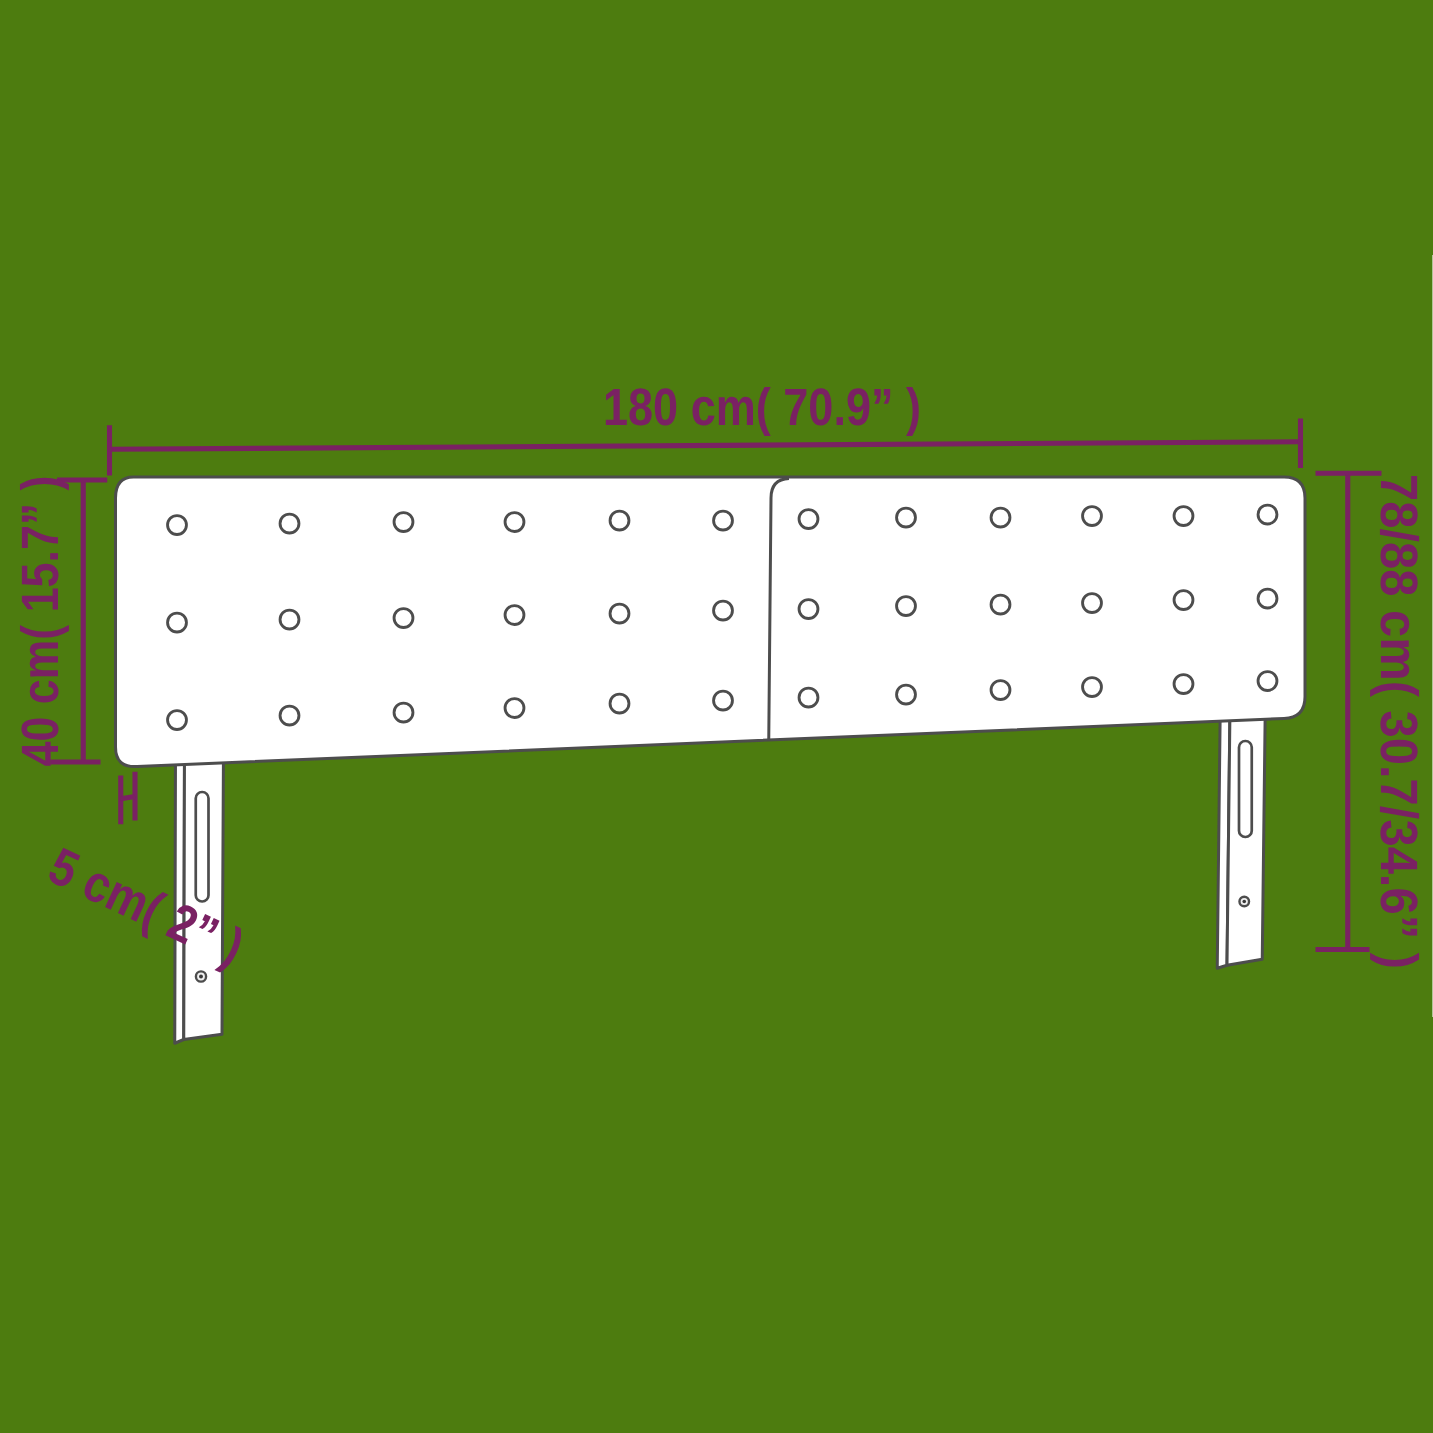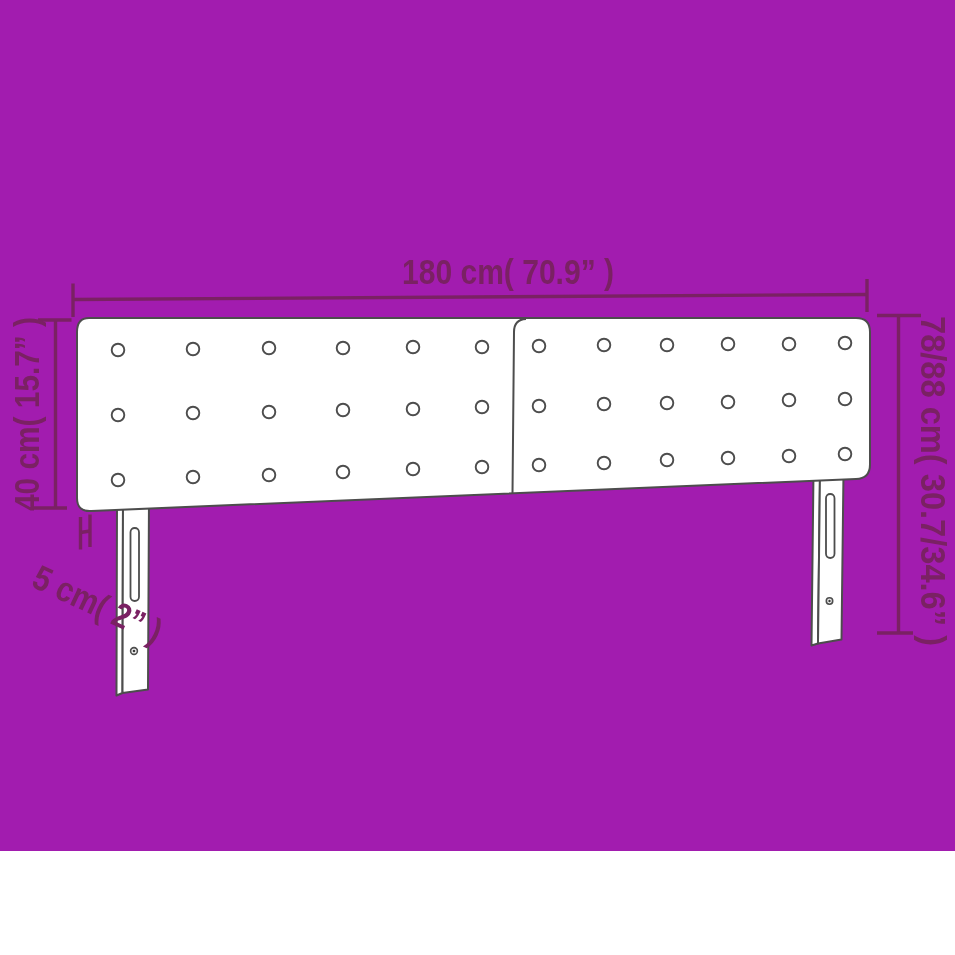--- a/index.html
+++ b/index.html
@@ -3,22 +3,22 @@
 <meta charset="utf-8">
 <style>
   html, body {
     margin: 0;
     padding: 0;
     background: #ffffff;
   }
   .stage {
     position: relative;
     width: 955px;
-    height: 851px;
-    background: #a21caf;
+    height: 955px;
+    background: #4d7c0f;
     overflow: hidden;
     text-decoration: underline;
   }
   .stage svg {
     display: block;
     width: 955px;
     height: 955px;
   }
   .dim-text text {
     font-family: "Liberation Sans", sans-serif;

